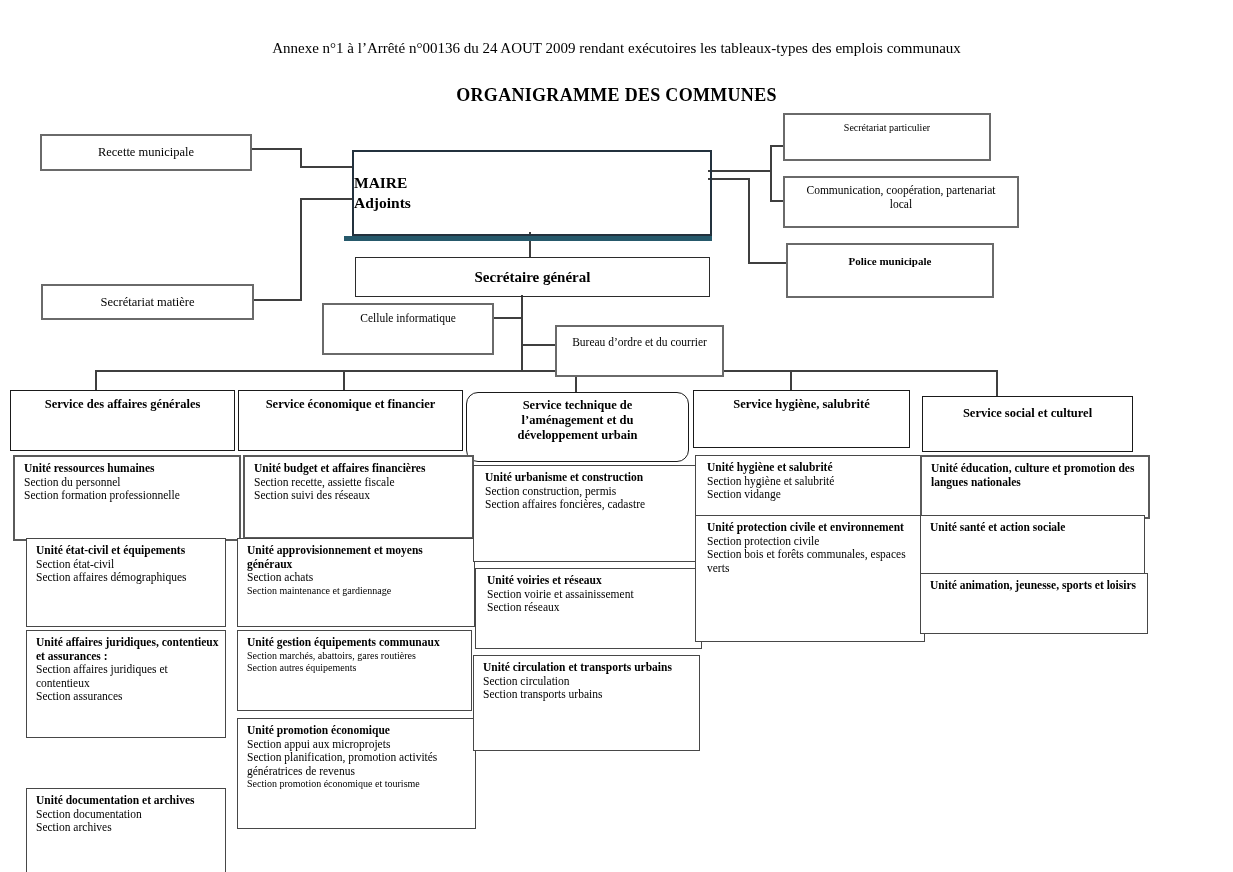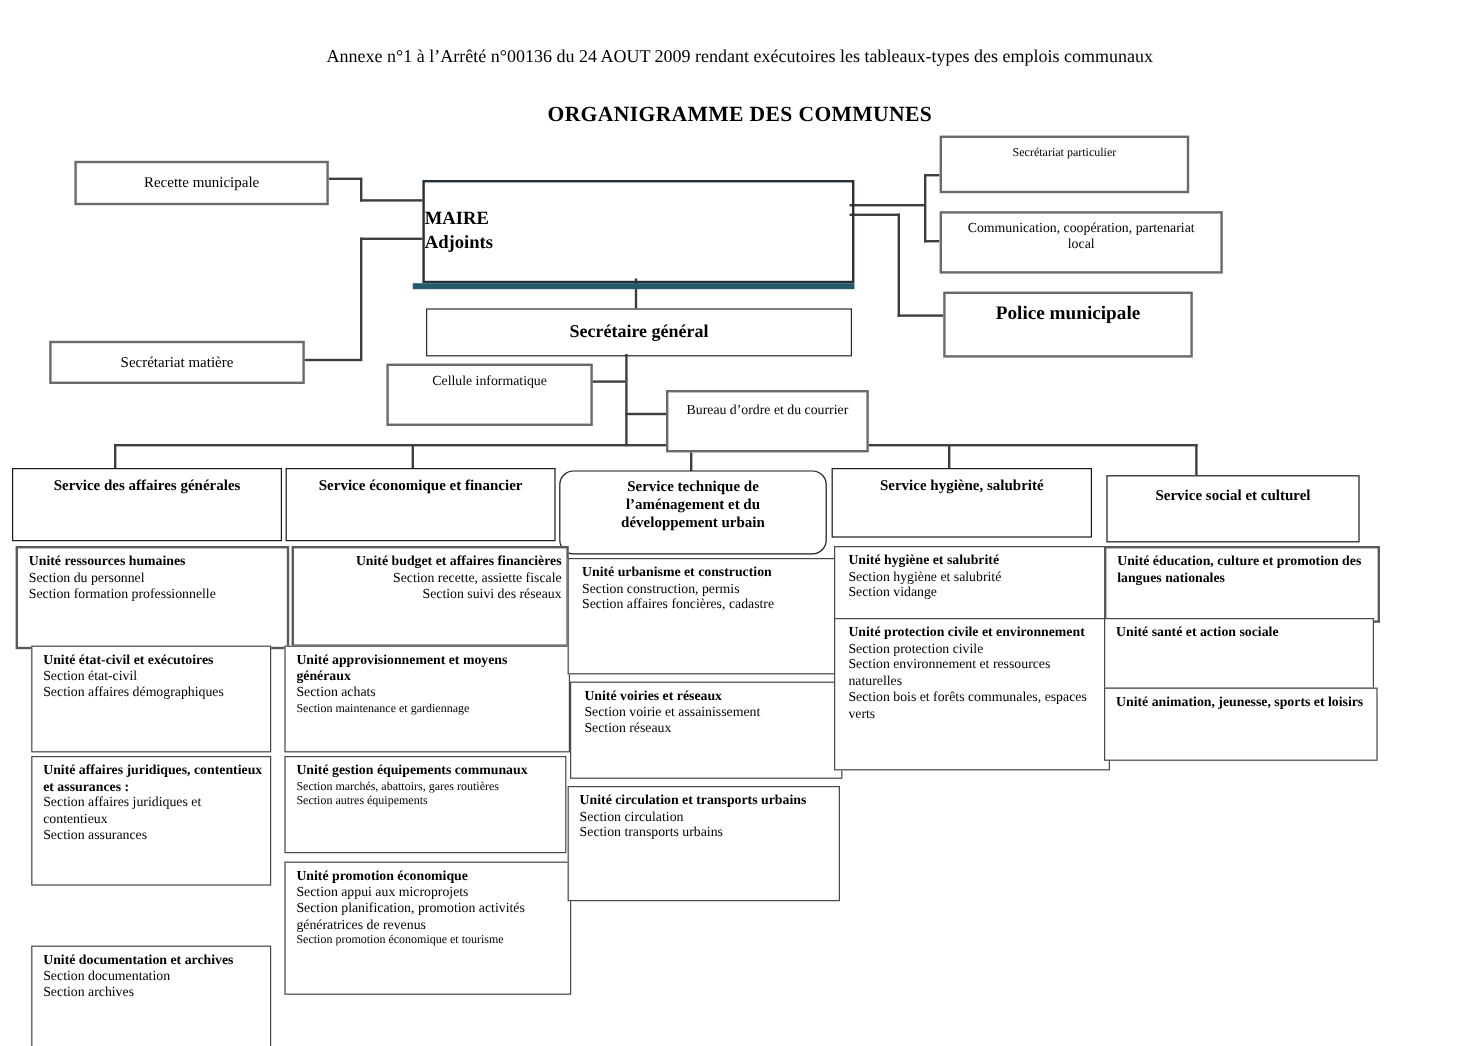--- a/index.html
+++ b/index.html
@@ -49,25 +49,25 @@
     left: -10px; right: -2px; bottom: -7px; height: 5px;
     background: #26596b;
   }
   .sg {
     left: 355px; top: 257px; width: 353px; height: 38px;
     border: 1.5px solid #2b2b2b;
     display: flex; align-items: center; justify-content: center;
     font-weight: bold; font-size: 15px;
   }
 
-  .recette  { left: 40px;  top: 134px; width: 208px; height: 33px; display:flex; align-items:center; justify-content:center;margin-left:22px; }
+  .recette  { left: 40px;  top: 134px; width: 208px; height: 33px; display:flex; align-items:center; justify-content:center; }
   .compta   { left: 41px;  top: 284px; width: 209px; height: 32px; display:flex; align-items:center; justify-content:center; }
   .secpart  { left: 783px; top: 113px; width: 204px; height: 39px; padding-top: 5px; font-size: 10px; }
   .commu    { left: 783px; top: 176px; width: 204px; height: 43px; padding: 5px 14px 0 14px; font-size: 11.5px; line-height: 14px; }
-  .police   { left: 786px; top: 243px; width: 204px; height: 42px; padding-top: 9px; font-weight: bold; font-size: 16px; }
+  .police   { left: 786px; top: 243px; width: 204px; height: 42px; padding-top: 9px; font-weight: bold; font-size: 11px; }
   .cellule  { left: 322px; top: 303px; width: 168px; height: 42px; padding-top: 6px; font-size: 11.5px; }
   .bureau   { left: 555px; top: 325px; width: 165px; height: 40px; padding-top: 8px; font-size: 11.5px; }
 
   .service {
     position: absolute;
     background: #fff;
     border: 1.5px solid #1a1a1a;
     font-weight: bold;
     font-size: 12.5px;
     text-align: center;
@@ -92,21 +92,21 @@
   .unit .uname { font-weight: bold; }
   .unit .usec { font-weight: normal; }
   .unit .usec.small { font-size: 10px; line-height: 12.5px; }
 
   
   .u-c1-1 { left: 13px;  top: 455px; width: 211px; height: 77px;  border-width: 2px; border-color:#5a5a5a;}
   .u-c1-2 { left: 26px;  top: 538px; width: 185px; height: 82px; }
   .u-c1-3 { left: 26px;  top: 630px; width: 185px; height: 101px; }
   .u-c1-4 { left: 26px;  top: 745px; width: 185px; height: 78px; margin-top: 43px; }
   
-  .u-c2-1 { left: 243px; top: 455px; width: 214px; height: 75px;  border-width: 2px; border-color:#5a5a5a;text-align:right;}
+  .u-c2-1 { left: 243px; top: 455px; width: 214px; height: 75px;  border-width: 2px; border-color:#5a5a5a;}
   .u-c2-2 { left: 237px; top: 538px; width: 223px; height: 82px; }
   .u-c2-3 { left: 237px; top: 630px; width: 220px; height: 74px; }
   .u-c2-4 { left: 237px; top: 718px; width: 224px; height: 104px; }
   
   .u-c3-1 { left: 473px; top: 465px; width: 209px; height: 90px; padding-left: 11px; }
   .u-c3-2 { left: 475px; top: 568px; width: 210px; height: 74px; padding-left: 11px; }
   .u-c3-3 { left: 473px; top: 655px; width: 212px; height: 89px; }
   
   .u-c4-1 { left: 695px; top: 455px; width: 213px; height: 55px; padding-left: 11px; }
   .u-c4-2 { left: 695px; top: 515px; width: 213px; height: 120px; padding-left: 11px; }
@@ -213,21 +213,21 @@
   <div class="service svc5">
     <span>Service social et culturel</span>
   </div>
 
   <div class="unit u-c1-1">
     <div class="uname">Unité ressources humaines</div>
     <div class="usec">Section du personnel</div>
     <div class="usec">Section formation professionnelle</div>
   </div>
   <div class="unit u-c1-2">
-    <div class="uname">Unité état-civil et exécutoires</div>
+    <div class="uname">Unité état-civil et équipements</div>
     <div class="usec">Section état-civil</div>
     <div class="usec">Section affaires démographiques</div>
   </div>
   <div class="unit u-c1-3">
     <div class="uname">Unité affaires juridiques, contentieux et assurances :</div>
     <div class="usec">Section affaires juridiques et contentieux</div>
     <div class="usec">Section assurances</div>
   </div>
   <div class="unit u-c1-4">
     <div class="uname">Unité documentation et archives</div>
@@ -274,21 +274,20 @@
   </div>
 
   <div class="unit u-c4-1">
     <div class="uname">Unité hygiène et salubrité</div>
     <div class="usec">Section hygiène et salubrité</div>
     <div class="usec">Section vidange</div>
   </div>
   <div class="unit u-c4-2">
     <div class="uname">Unité protection civile et environnement</div>
     <div class="usec">Section protection civile</div>
-    <div class="usec">Section environnement et ressources naturelles</div>
     <div class="usec">Section bois et forêts communales, espaces verts</div>
   </div>
 
   <div class="unit u-c5-1">
     <div class="uname">Unité éducation, culture et promotion des langues nationales</div>
   </div>
   <div class="unit u-c5-2">
     <div class="uname">Unité santé et action sociale</div>
   </div>
   <div class="unit u-c5-3">

